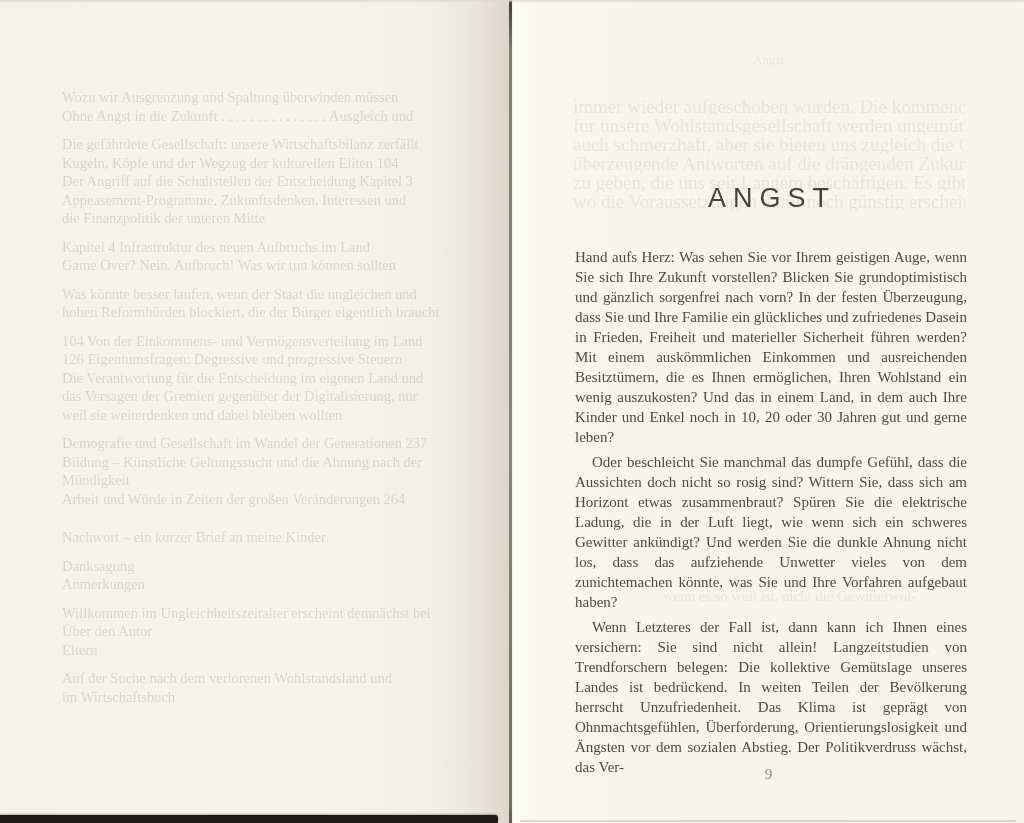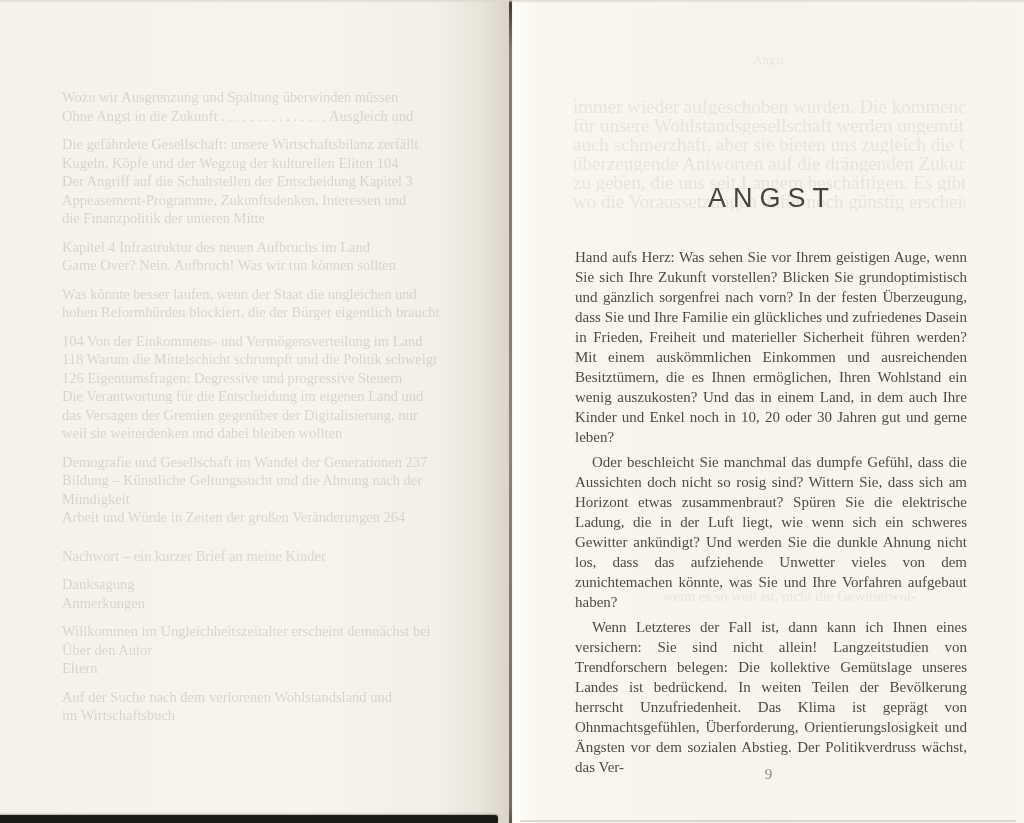--- a/index.html
+++ b/index.html
@@ -99,21 +99,20 @@
         <div class="ghost-line">Appeasement-Programme, Zukunftsdenken, Interessen und</div>
         <div class="ghost-line">die Finanzpolitik der unteren Mitte</div>
         <div class="ghost-gap"></div>
         <div class="ghost-line">Kapitel 4      Infrastruktur des neuen Aufbruchs im Land</div>
         <div class="ghost-line">Game Over? Nein. Aufbruch! Was wir tun können sollten</div>
         <div class="ghost-gap"></div>
         <div class="ghost-line">Was könnte besser laufen, wenn der Staat die ungleichen und</div>
         <div class="ghost-line">hohen Reformhürden blockiert, die der Bürger eigentlich braucht</div>
         <div class="ghost-gap"></div>
         <div class="ghost-line">104    Von der Einkommens- und Vermögensverteilung im Land</div>
-        <div class="ghost-line">118    Warum die Mittelschicht schrumpft und die Politik schweigt</div>
         <div class="ghost-line">126    Eigentumsfragen: Degressive und progressive Steuern</div>
         <div class="ghost-line">Die Verantwortung für die Entscheidung im eigenen Land und</div>
         <div class="ghost-line">das Versagen der Gremien gegenüber der Digitalisierung, nur</div>
         <div class="ghost-line">weil sie weiterdenken und dabei bleiben wollten</div>
         <div class="ghost-gap"></div>
         <div class="ghost-line">Demografie und Gesellschaft im Wandel der Generationen   237</div>
         <div class="ghost-line">Bildung – Künstliche Geltungssucht und die Ahnung nach der</div>
         <div class="ghost-line">Mündigkeit</div>
         <div class="ghost-line">Arbeit und Würde in Zeiten der großen Veränderungen      264</div>
         <div class="ghost-gap"></div>

